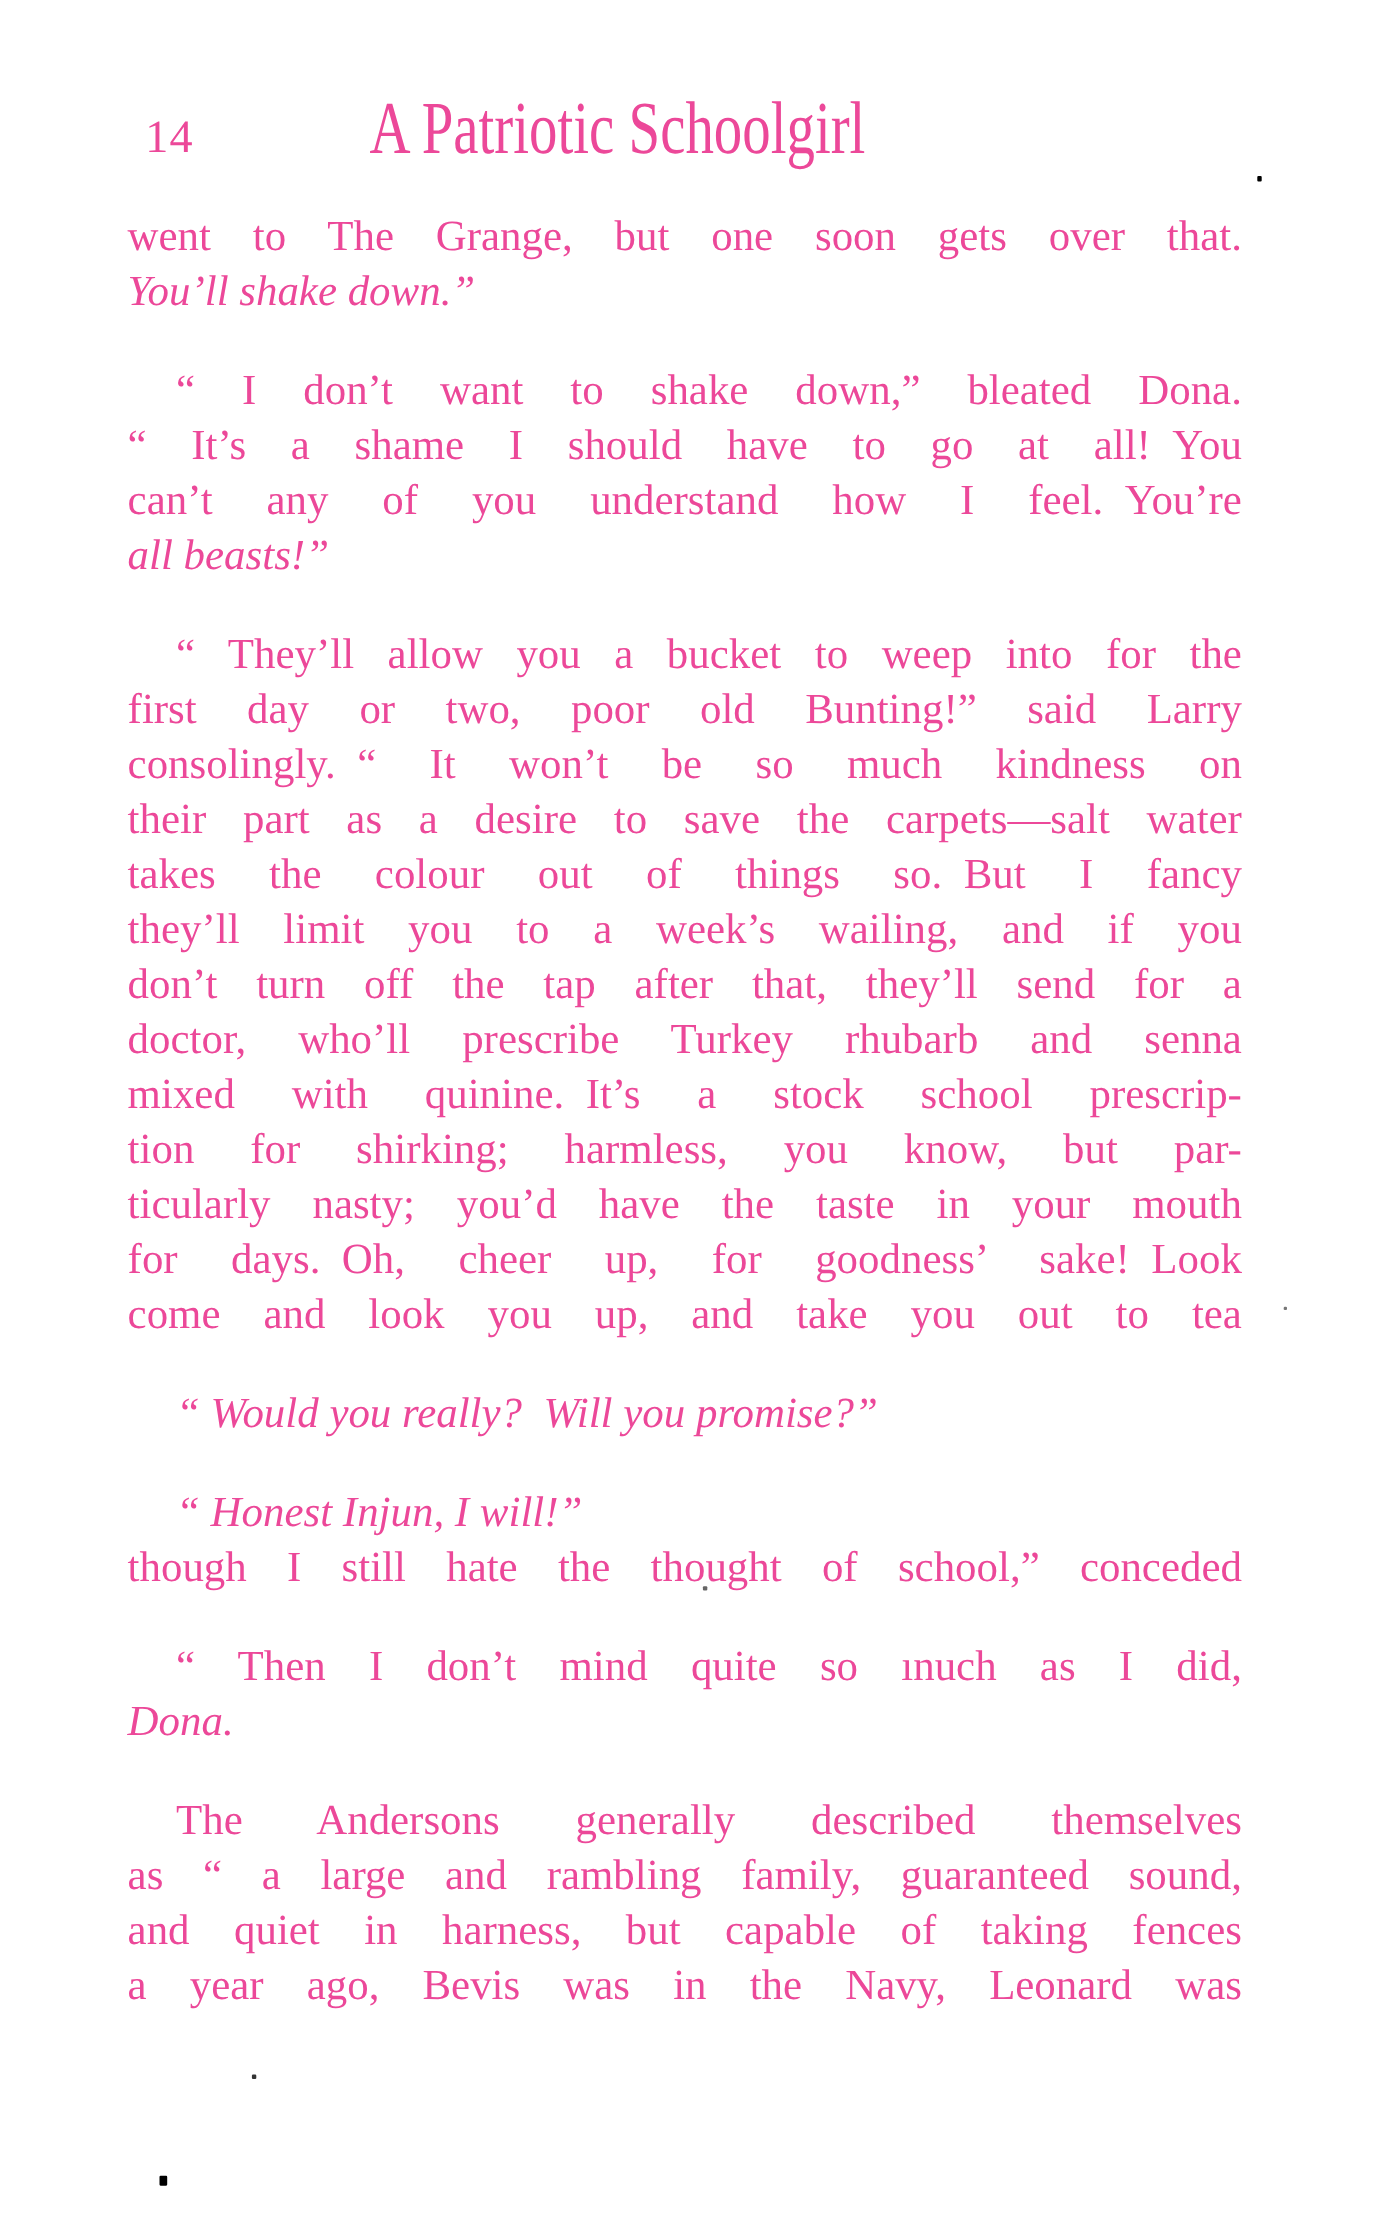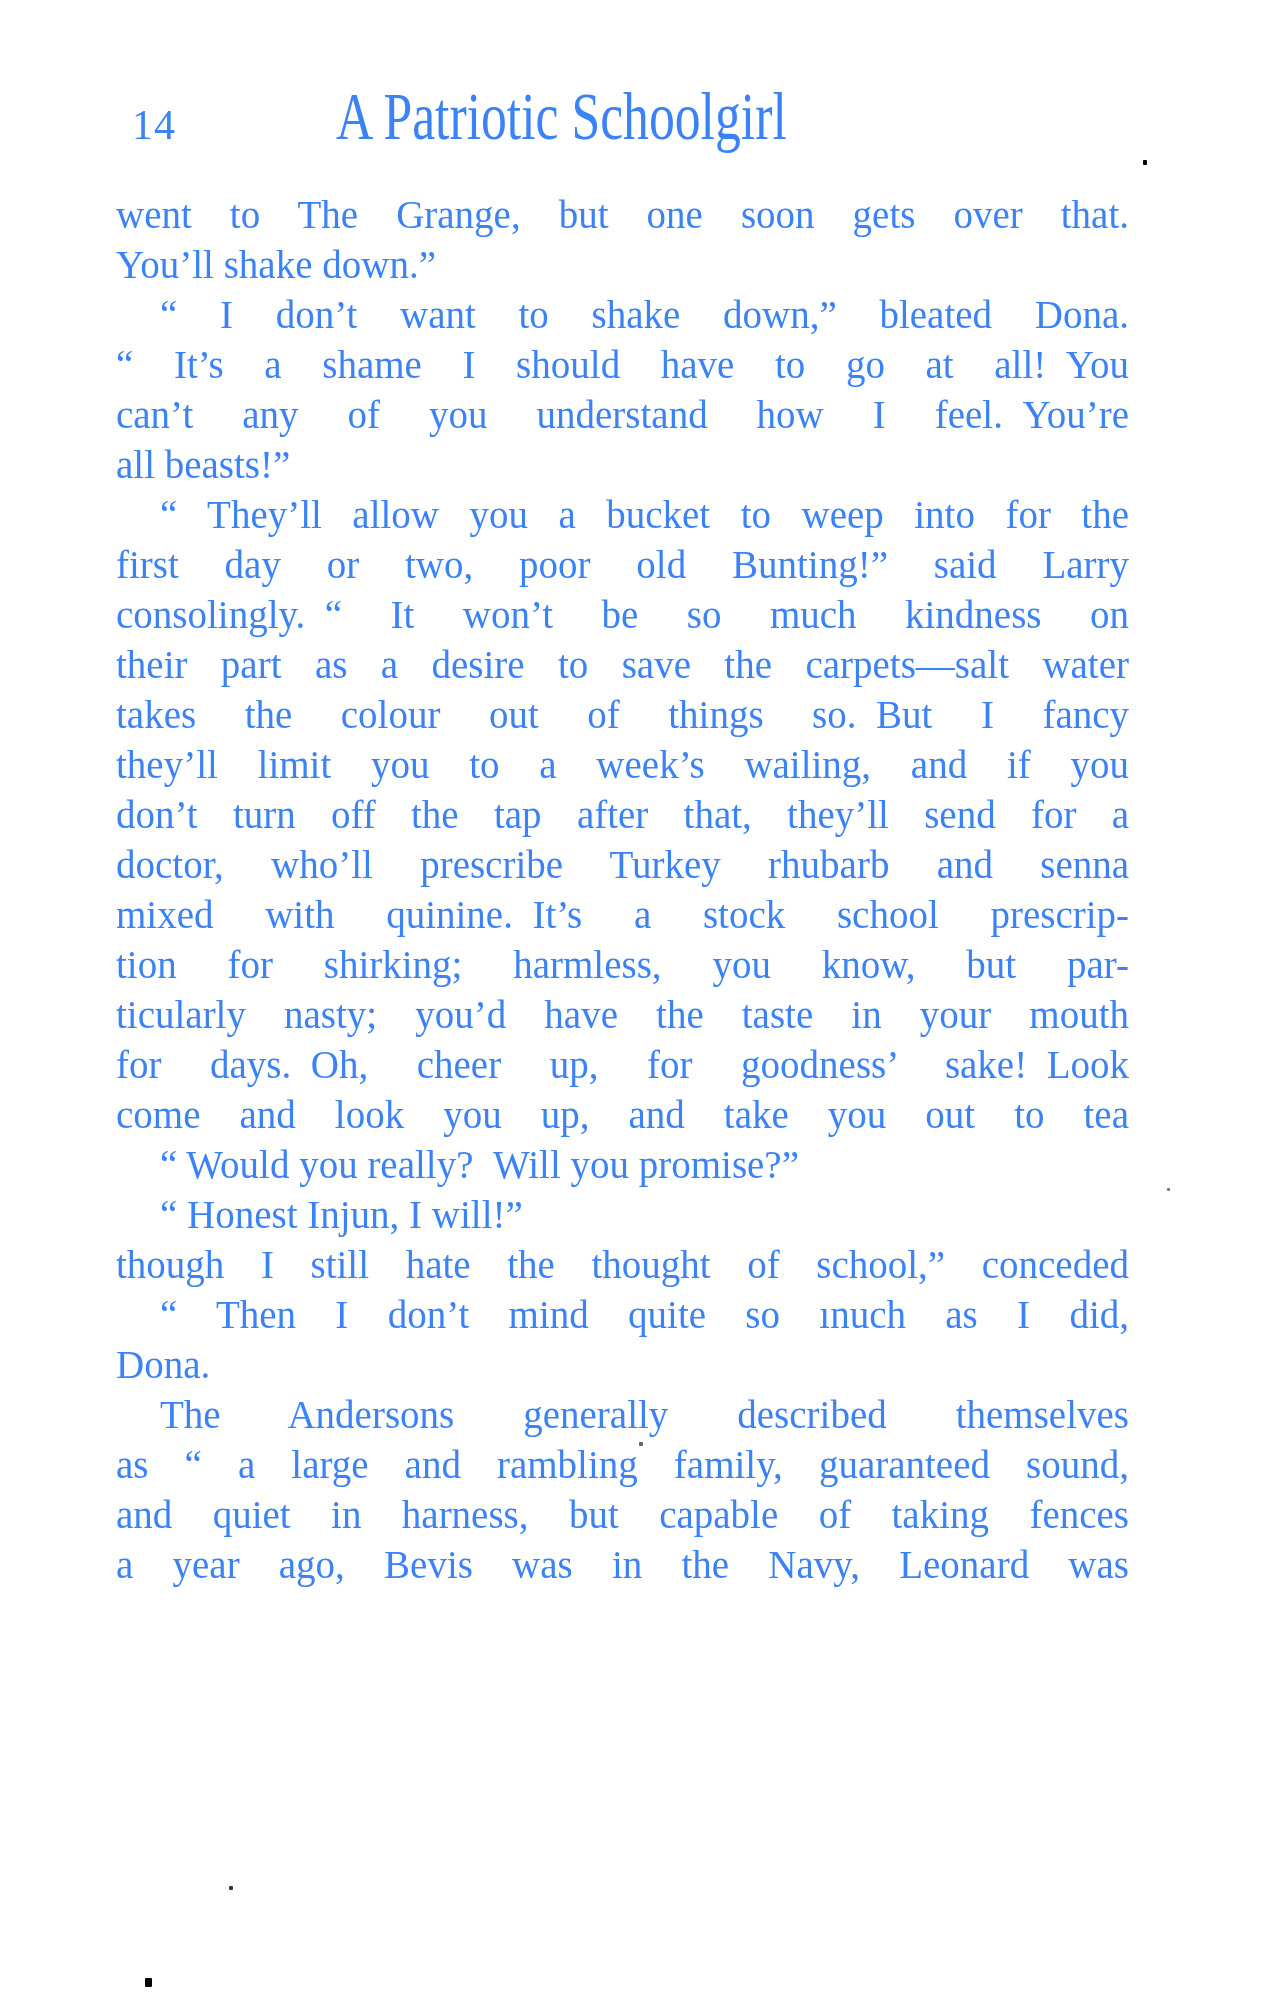--- a/index.html
+++ b/index.html
@@ -2,21 +2,21 @@
 <html><head>
 <meta charset="utf-8">
 <style>
   html,body{margin:0;padding:0;background:#ffffff;}
   #page{
     position:relative;
     width:1272px;height:2012px;
     background:#ffffff;
     overflow:hidden;
     font-family:"Liberation Serif", serif;
-    color:#3b82f6;
+    color:#ec4899;
   }
   #page-number{
     position:absolute;left:132px;top:104px;
     font-size:42px;line-height:42px;
     letter-spacing:1px;
   }
   #running-title{
     position:absolute;left:336px;top:82px;
     font-size:68px;line-height:68px;
     white-space:nowrap;
@@ -26,22 +26,22 @@
   #body-text{
     position:absolute;left:116px;top:190px;width:1013px;
   }
   .line{
     height:50px;line-height:50px;
     font-size:39px;
     text-align:justify;
     text-align-last:justify;
     white-space:normal;
   }
-  .nj{ text-align-last:left; }
-  .ind{ text-indent:44px; }
+  .nj{ text-align-last:left;font-style:italic; }
+  .ind{ text-indent:44px;margin-top:40px; }
   .speck{
     position:absolute;background:#000;border-radius:1px;
   }
 </style>
 </head>
 <body>
 
 <div id="page">
 
   <div id="page-number">14</div>

